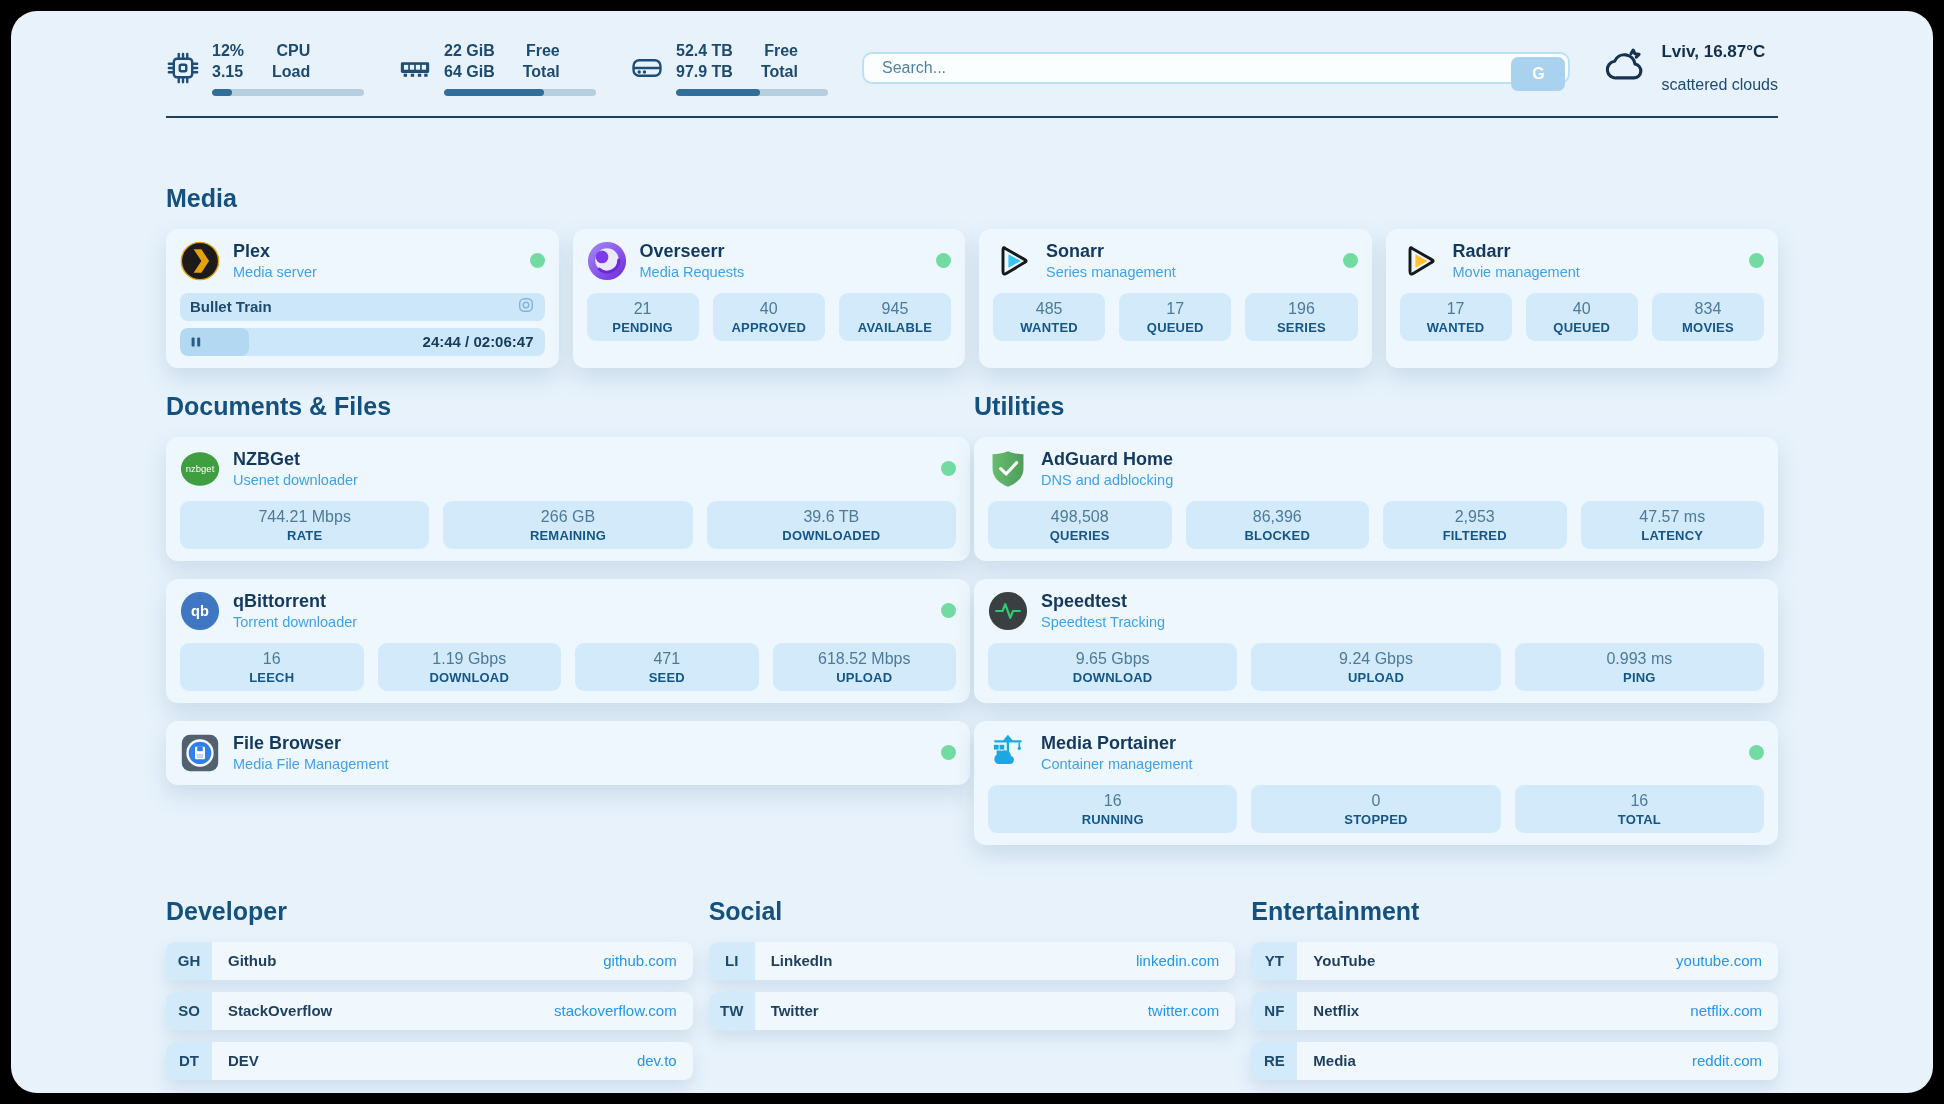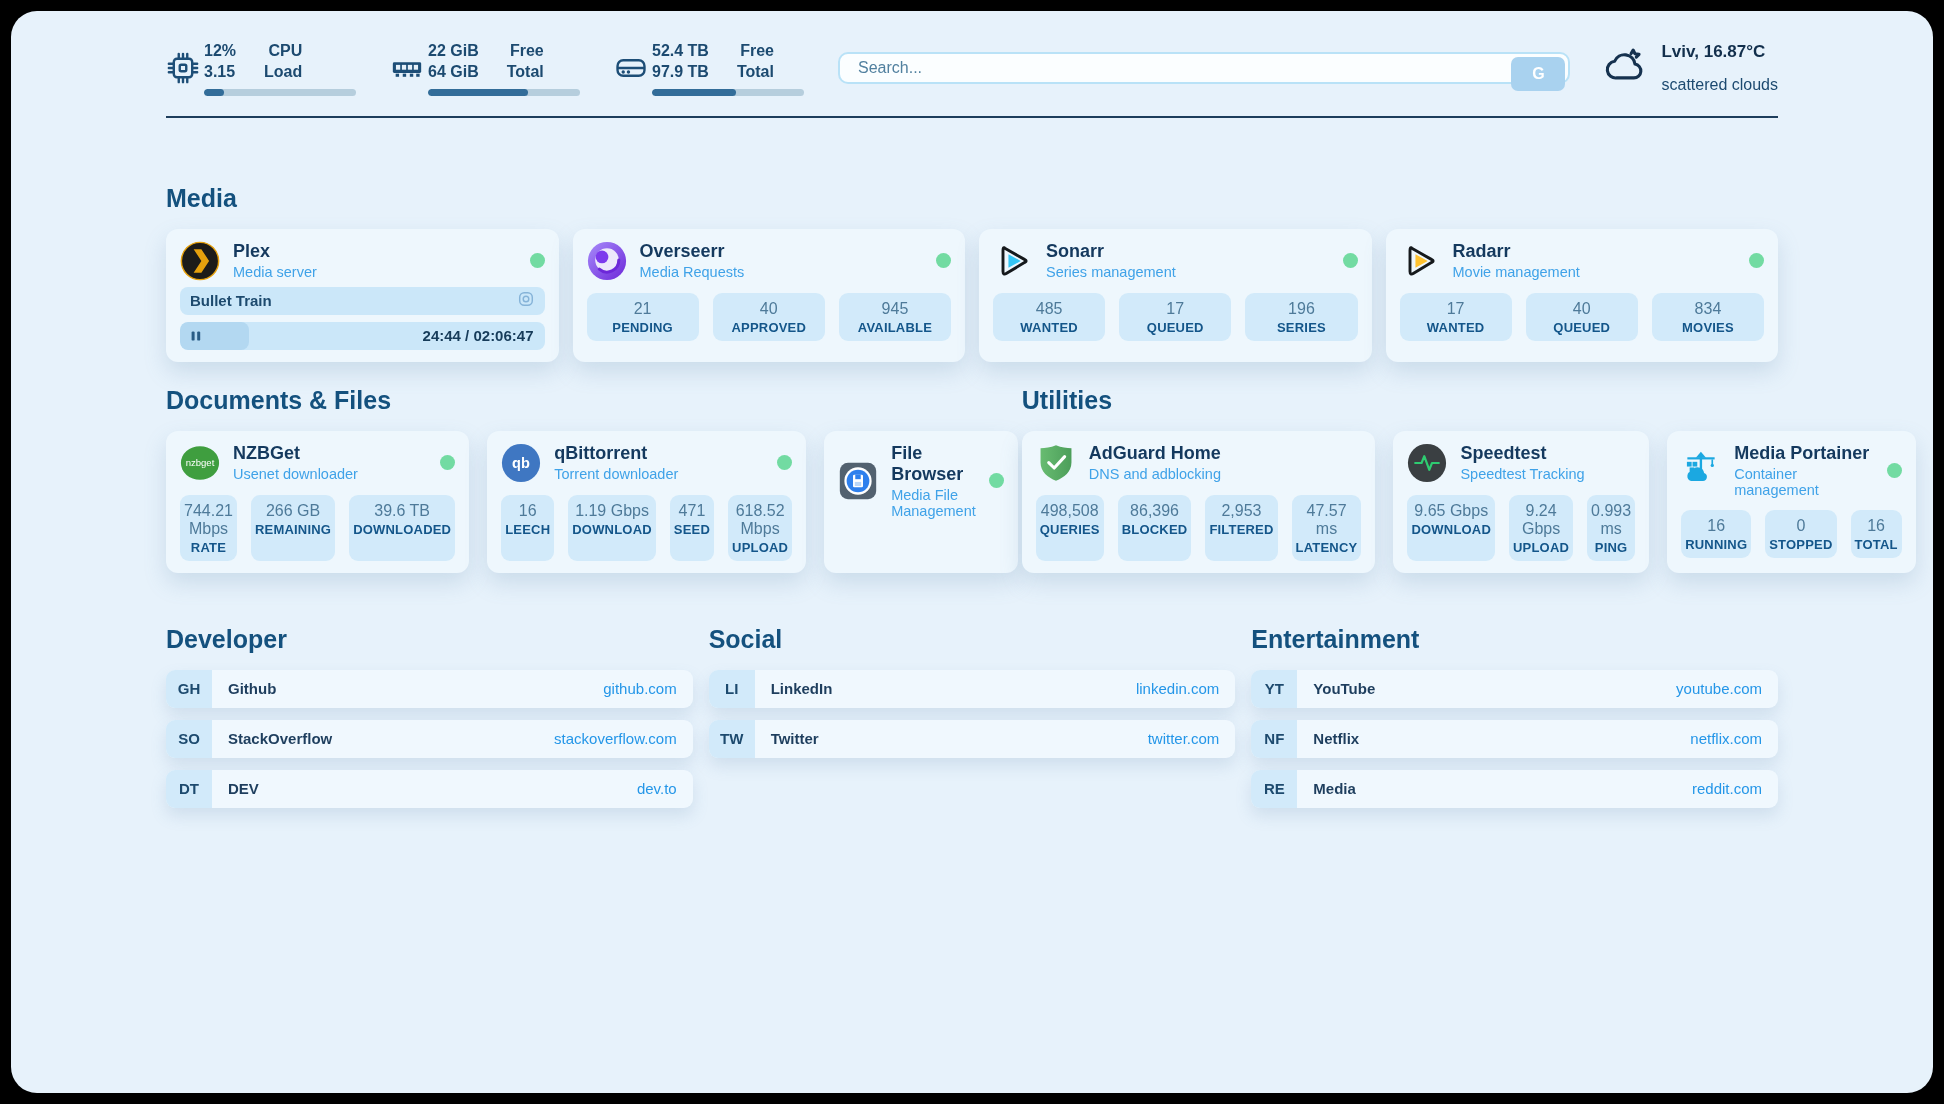--- a/index.html
+++ b/index.html
@@ -4,21 +4,21 @@
 <style>
   * { box-sizing: border-box; margin: 0; padding: 0; }
   html,body { width:1944px; height:1104px; background:#000; overflow:hidden;
     font-family:"Liberation Sans", sans-serif; }
   .panel { position:absolute; inset:11px; background:#e7f2fb; border-radius:26px; overflow:hidden; }
   .content { width:1612px; margin:0 auto; padding-top:30px; }
 
   
   .header { display:flex; align-items:center; gap:34px; }
   .sys-group { display:flex; gap:34px; }
-  .sys-stat { display:flex; align-items:center; gap:4px; }
+  .sys-stat { display:flex; align-items:center; gap:12px; }
   .sys-icon { display:flex; flex:none; }
   .sys-text { display:flex; gap:28px; font-size:16px; font-weight:600; color:#1c4a70; line-height:1.3; }
   .sys-col { display:flex; flex-direction:column; }
   .sys-col.right { text-align:right; }
   .sys-bar { height:7px; width:152px; background:#b6cedd; border-radius:4px; margin-top:6px; overflow:hidden; }
   .sys-fill { height:100%; background:#336d99; border-radius:4px; }
   .search-wrap { flex:1; position:relative; }
   .search-input { width:100%; height:32px; border:2px solid #b9e2f7; border-radius:10px;
     background:#fbfeff; padding:0 72px 0 18px; font-size:16px; color:#1c4a70; outline:none;
     font-family:"Liberation Sans", sans-serif; }
@@ -42,31 +42,31 @@
   .app-icon svg { width:100%; height:100%; }
   .card-title { font-size:18px; font-weight:700; color:#14395e; }
   .card-subtitle { font-size:14.5px; color:#3fa2e8; margin-top:2px; }
   .status-dot { width:15px; height:15px; border-radius:50%; background:#72dba2; margin-left:auto; flex:none; }
   .stats { display:flex; gap:14px; margin-top:12px; }
   .stat { flex:1; background:#d2eafa; border-radius:9px; text-align:center; padding:7px 4px 6px; }
   .stat-value { font-size:16px; color:#4e7a99; }
   .stat-label { font-size:13px; font-weight:700; color:#14568a; margin-top:2px; letter-spacing:.2px; }
 
   
-  .media-line { margin-top:6px; background:#cbe7f9; border-radius:8px; height:28px;
+  .media-line { margin-top:12px; background:#cbe7f9; border-radius:8px; height:28px;
     display:flex; align-items:center; justify-content:space-between; padding:0 10px;
     font-size:15px; font-weight:600; color:#1d4a6e; }
   .progress-line { margin-top:7px; background:#cbe7f9; border-radius:8px; height:28px;
     position:relative; overflow:hidden; display:flex; align-items:center; }
   .progress-fill { position:absolute; left:0; top:0; bottom:0; background:#b3d8f1; border-radius:8px; }
   .pause { position:relative; margin-left:9px; display:flex; }
   .time { position:relative; margin-left:auto; margin-right:11px; font-weight:700; font-size:15px; color:#173c5a; }
 
   .cols { display:grid; grid-template-columns:1fr 1fr; gap:4px; margin-top:24px; align-items:start; }
-  .col-stack { display:flex; flex-direction:row; gap:18px; }
+  .col-stack { display:flex; flex-direction:column; gap:18px; }
 
   
   .links-grid { display:grid; grid-template-columns:1fr 1fr 1fr; gap:16px; margin-top:52px; align-items:start; }
   .link-list { display:flex; flex-direction:column; gap:12px; }
   .link-row { display:flex; align-items:center; background:#f0f8fe; border-radius:9px; height:38px;
     box-shadow:0 8px 16px rgba(98,141,178,.18); overflow:hidden; text-decoration:none; cursor:pointer; }
   .link-tag { width:46px; align-self:stretch; background:#d2eafa; display:flex; align-items:center;
     justify-content:center; font-weight:700; font-size:15px; color:#1d4a6e; flex:none; }
   .link-name { margin-left:16px; font-size:15px; font-weight:600; color:#1e3e5e; }
   .link-url { margin-left:auto; margin-right:16px; font-size:15px; color:#2496e8; }

